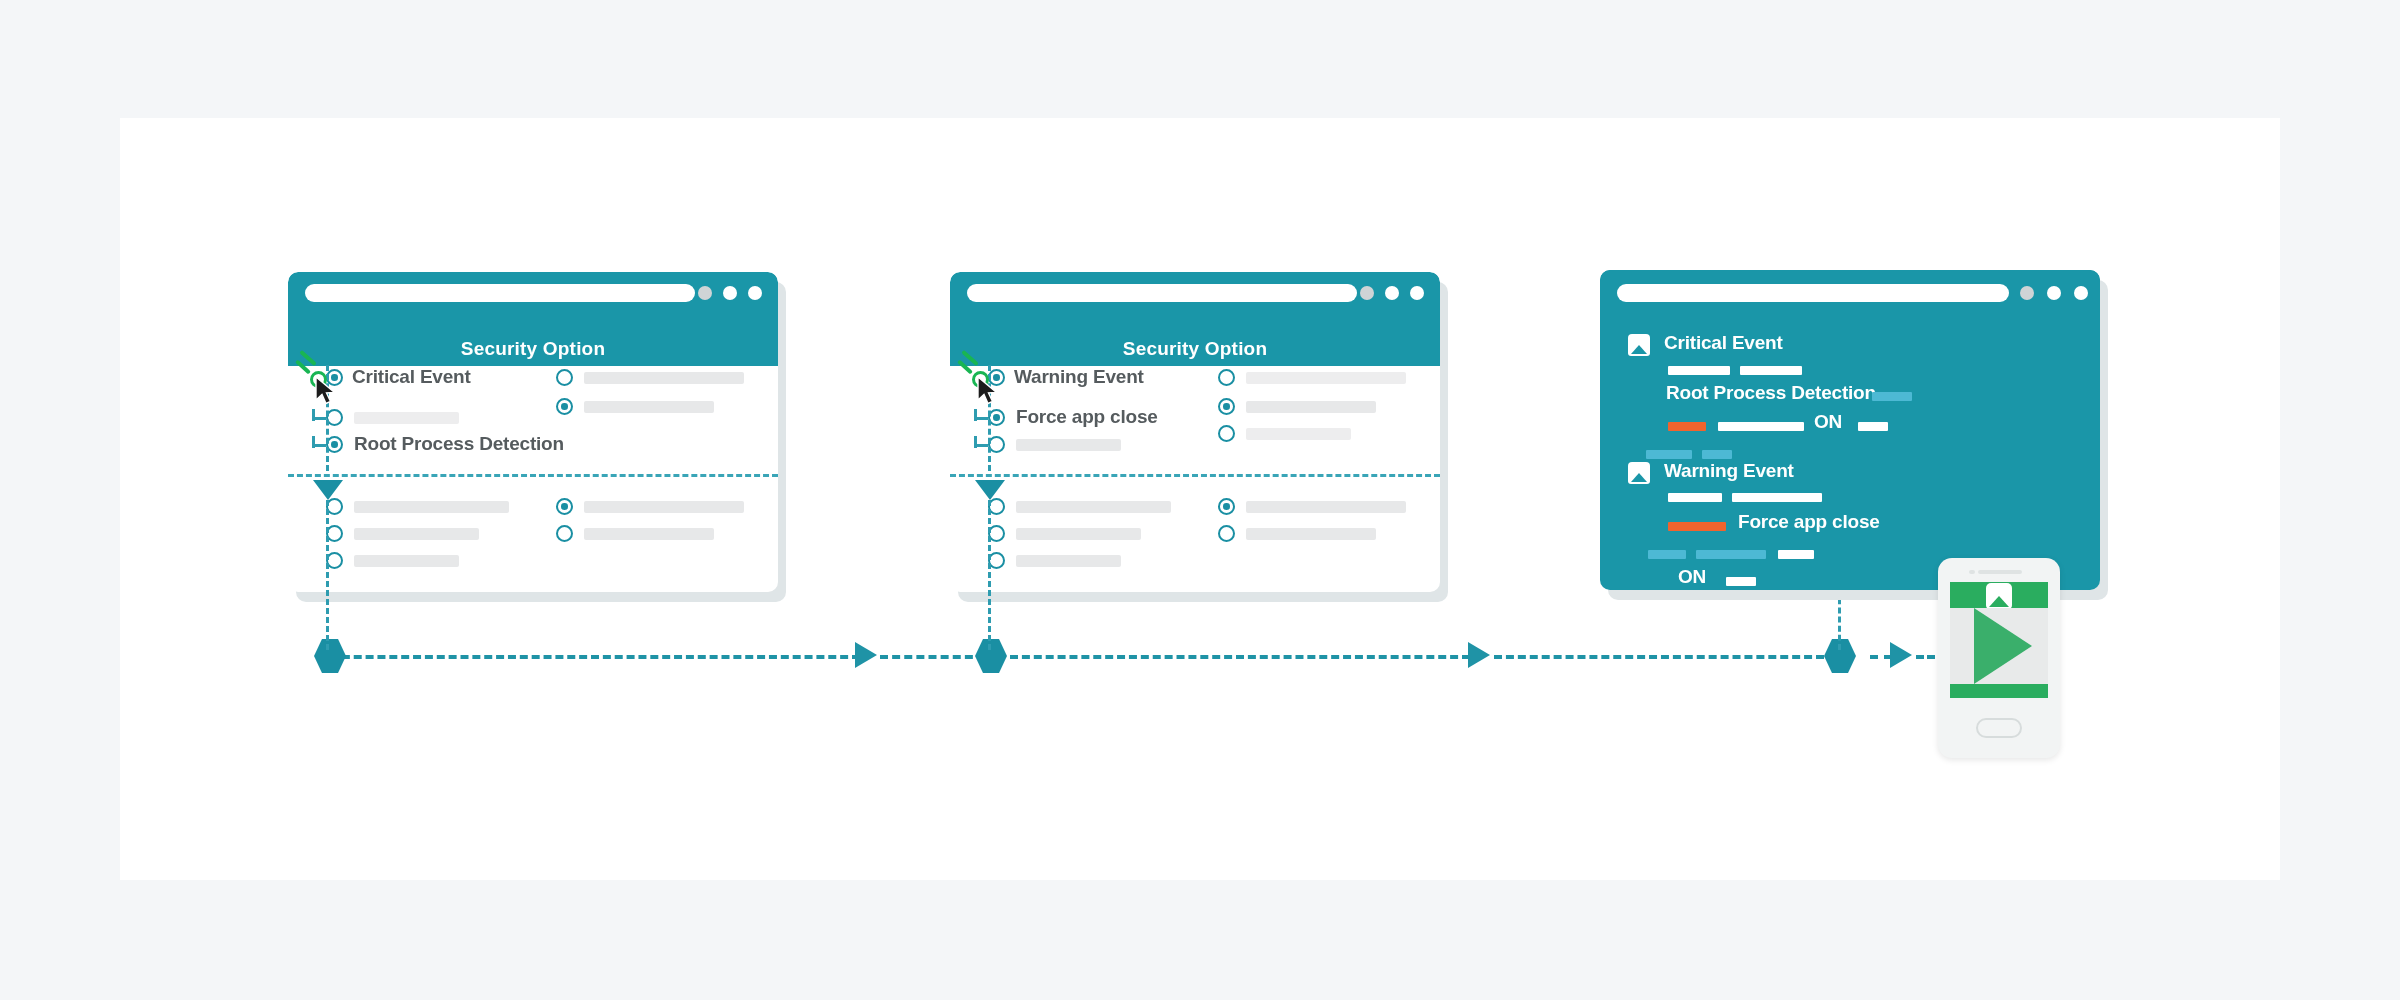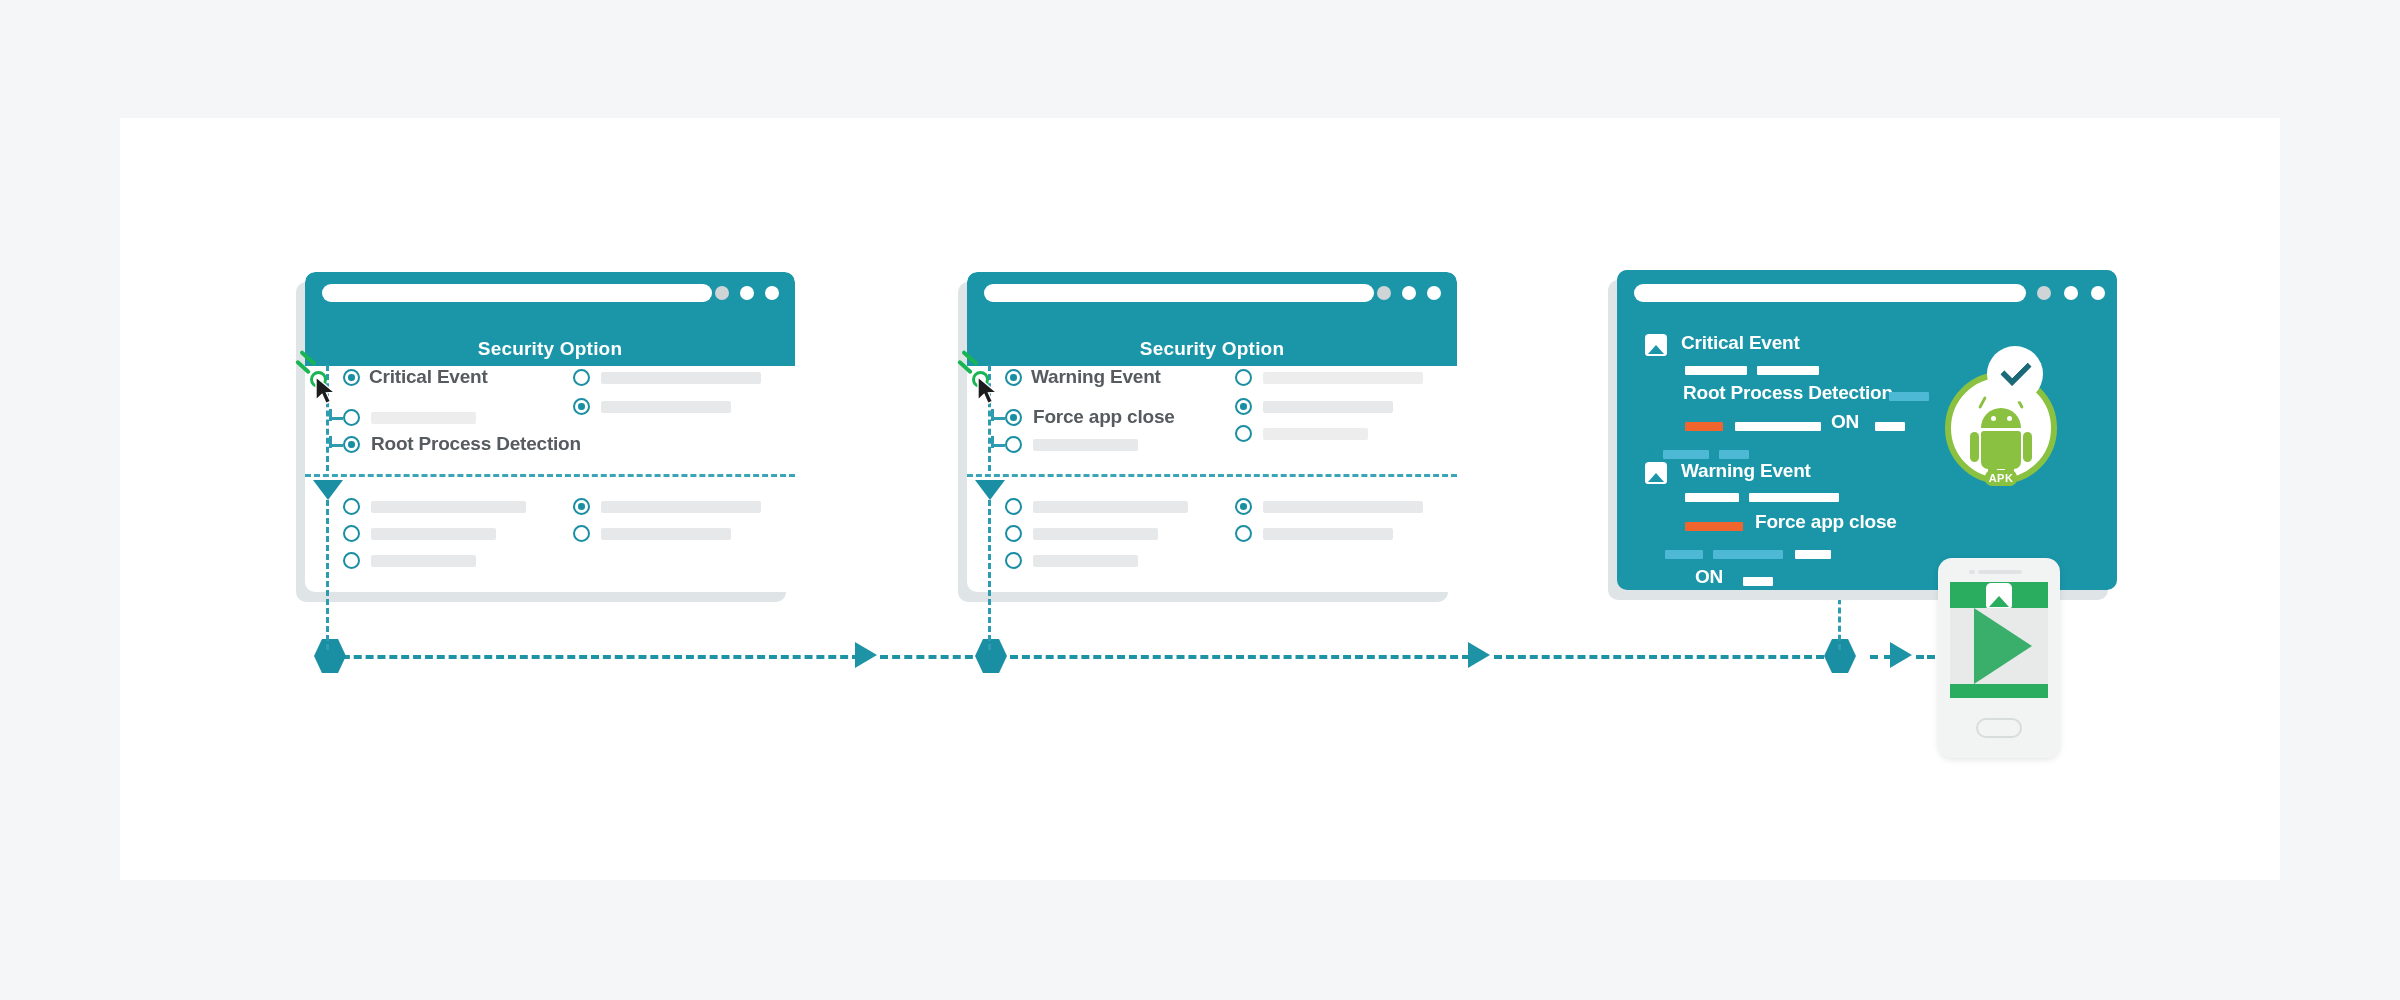--- a/index.html
+++ b/index.html
@@ -15,21 +15,21 @@
     position:absolute;left:120px;top:118px;width:2160px;height:762px;
     background:#ffffff;
   }
 
   
   .win{position:absolute;border-radius:10px;}
   .win-shadow{
     position:absolute;border-radius:10px;background:#dfe5e7;
   }
   .win-body{
-    position:absolute;left:17px;top:0;width:100%;height:100%;
+    position:absolute;left:0;top:0;width:100%;height:100%;
     background:#ffffff;border-radius:10px;overflow:hidden;
   }
   .win-header{
     position:absolute;left:0;top:0;width:100%;height:60px;
     background:#1a96a8;border-radius:10px 10px 0 0;
   }
   .urlbar{
     position:absolute;left:17px;top:12px;height:18px;border-radius:9px;background:#ffffff;
   }
   .dot{position:absolute;top:14px;width:14px;height:14px;border-radius:50%;background:#ffffff;}
@@ -356,35 +356,20 @@
       <div class="obar" style="left:68px;top:252px;width:58px;"></div>
       <div class="wtext" style="left:138px;top:241px;">Force app close</div>
 
       <div class="bbar" style="left:48px;top:280px;width:38px;"></div>
       <div class="bbar" style="left:96px;top:280px;width:70px;"></div>
       <div class="wbar" style="left:178px;top:280px;width:36px;"></div>
 
       <div class="wtext" style="left:78px;top:296px;">ON</div>
       <div class="wbar" style="left:126px;top:307px;width:30px;"></div>
 
-      <div class="androidwrap" style="left:328px;top:76px;width:140px;height:142px;">
-        <div class="and-circle"></div>
-        <div class="and-head" style="left:36px;top:62px;width:40px;height:20px;"></div>
-        <div class="and-eye" style="left:46px;top:70px;"></div>
-        <div class="and-eye" style="left:62px;top:70px;"></div>
-        <div class="and-ant" style="left:36px;top:50px;width:3px;height:13px;transform:rotate(28deg);"></div>
-        <div class="and-ant" style="left:73px;top:50px;width:3px;height:13px;transform:rotate(-28deg);"></div>
-        <div class="and-torso" style="left:36px;top:85px;width:40px;height:38px;"></div>
-        <div class="and-arm" style="left:25px;top:86px;width:9px;height:30px;"></div>
-        <div class="and-arm" style="left:78px;top:86px;width:9px;height:30px;"></div>
-        <div class="and-leg" style="left:43px;top:121px;width:9px;height:14px;"></div>
-        <div class="and-leg" style="left:60px;top:121px;width:9px;height:14px;"></div>
-        <div class="apkpill" style="left:40px;top:124px;width:32px;height:16px;line-height:16px;">APK</div>
-        <div class="and-check"></div>
-      </div>
     </div>
   </div>
 
   <div class="phone" style="left:1938px;top:558px;width:122px;height:200px;">
     <div class="ph-speaker" style="left:40px;top:12px;width:44px;"></div>
     <div class="ph-speaker" style="left:31px;top:12px;width:6px;"></div>
     <div class="ph-topbar" style="left:12px;top:24px;width:98px;height:26px;">
       <div class="ph-shield" style="left:36px;top:1px;"></div>
     </div>
     <div class="ph-screen" style="left:12px;top:50px;width:98px;height:76px;">

